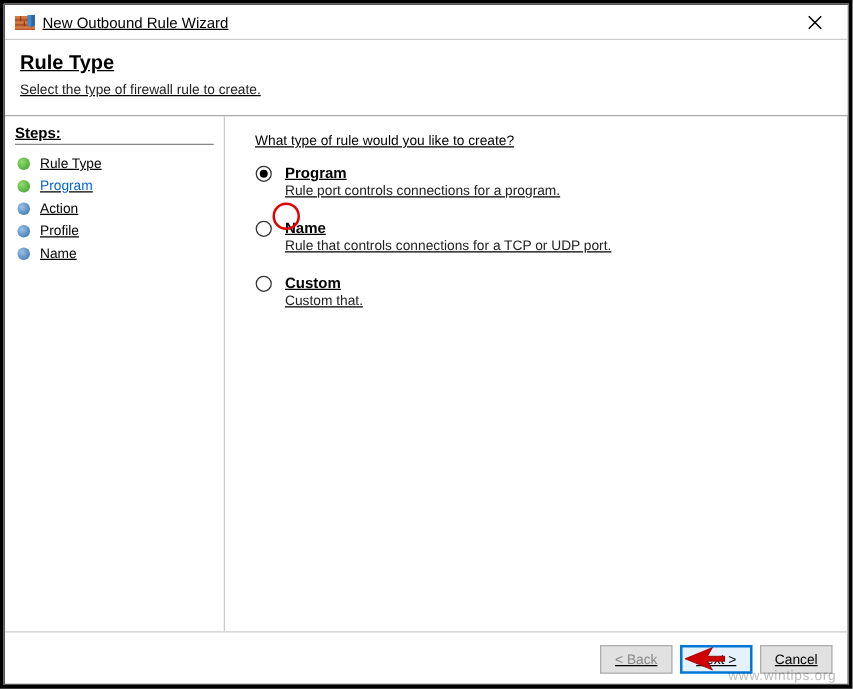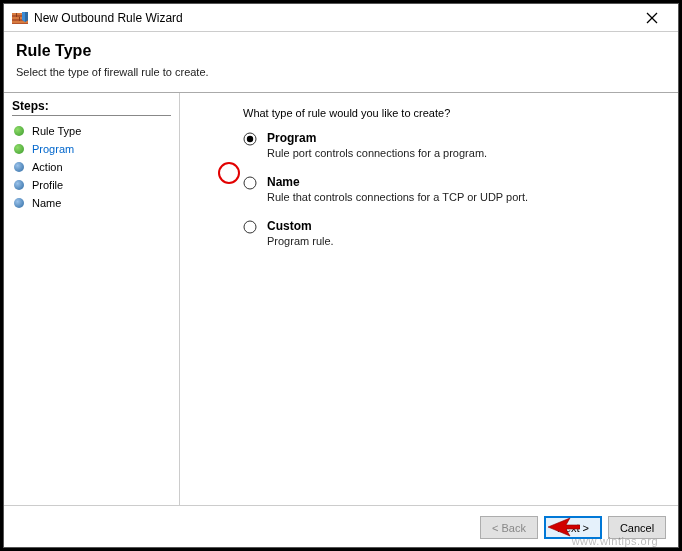--- a/index.html
+++ b/index.html
@@ -16,20 +16,21 @@
       border: 3px solid #000;
       width: 682px;
       height: 551px;
       position: absolute;
     }
     .window {
       position: absolute;
       top: 3px; left: 3px; right: 3px; bottom: 3px;
       border: 1px solid #555;
       background: #fff;
+      text-decoration: underline;
     }
     .titlebar {
       height: 28px;
       display: flex;
       align-items: center;
       padding: 0 6px 0 8px;
       border-bottom: 1px solid #ccc;
       background: #fff;
     }
     .title-icon {
@@ -66,21 +67,20 @@
       font-size: 11px;
       color: #222;
     }
     .divider {
       border-top: 1px solid #aaa;
       margin: 0;
     }
     .body {
       display: flex;
       height: 412px;
-      gap: 39px;
     }
     .sidebar {
       width: 176px;
       border-right: 1px solid #ccc;
       padding: 6px 8px;
     }
     .steps-lbl {
       font-weight: bold;
       font-size: 12px;
       color: #000;
@@ -183,21 +183,21 @@
     .btn.disabled {
       color: #888;
       cursor: default;
     }
     .btn.primary {
       background: #e5f1fb;
       border: 2px solid #0078d7;
     }
     .watermark {
       position: absolute;
-      right: 20px;
+      right: 9px;
       bottom: 2px;
       font-size: 11px;
       color: rgba(0,0,0,0.28);
       letter-spacing: 0.5px;
       pointer-events: none;
     }
     .cursor-arrow {
       position: absolute;
       right: 98px;
       bottom: 6px;
@@ -303,21 +303,21 @@
 
 
       <div class="option">
         <span class="radio">
           <svg viewBox="0 0 14 14" width="14" height="14">
             <circle cx="7" cy="7" r="6" fill="#fff" stroke="#333" stroke-width="1"></circle>
           </svg>
         </span>
         <div class="opt-body">
           <div class="opt-label">Custom</div>
-          <div class="opt-desc">Program rule.</div>
+          <div class="opt-desc">Custom that.</div>
         </div>
       </div>
     </div>
   </div>
 
   <div class="footer">
     <button class="btn disabled">&lt; Back</button>
     <button class="btn primary">Next &gt;</button>
     <button class="btn">Cancel</button>
     <span class="cursor-arrow">

